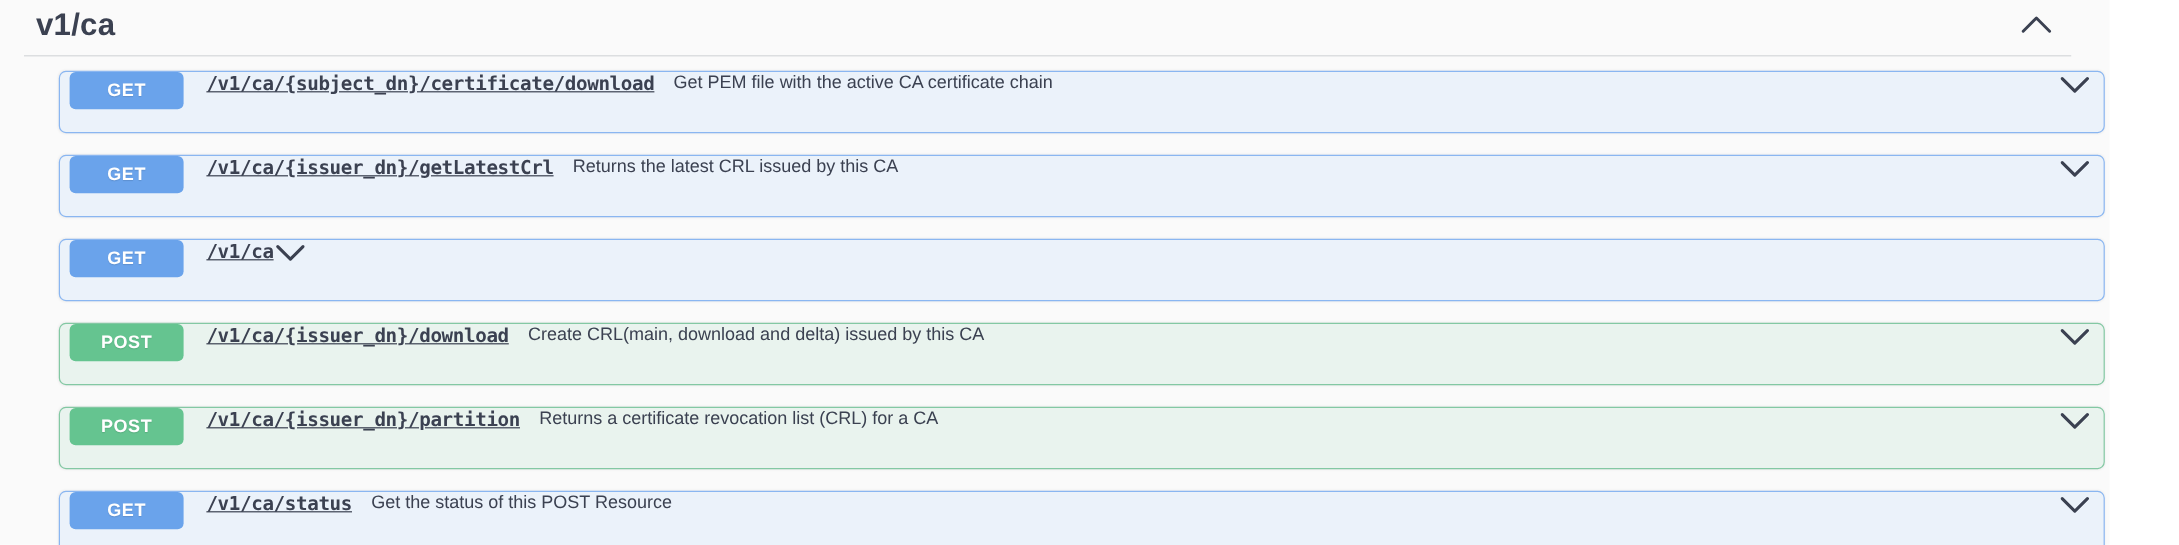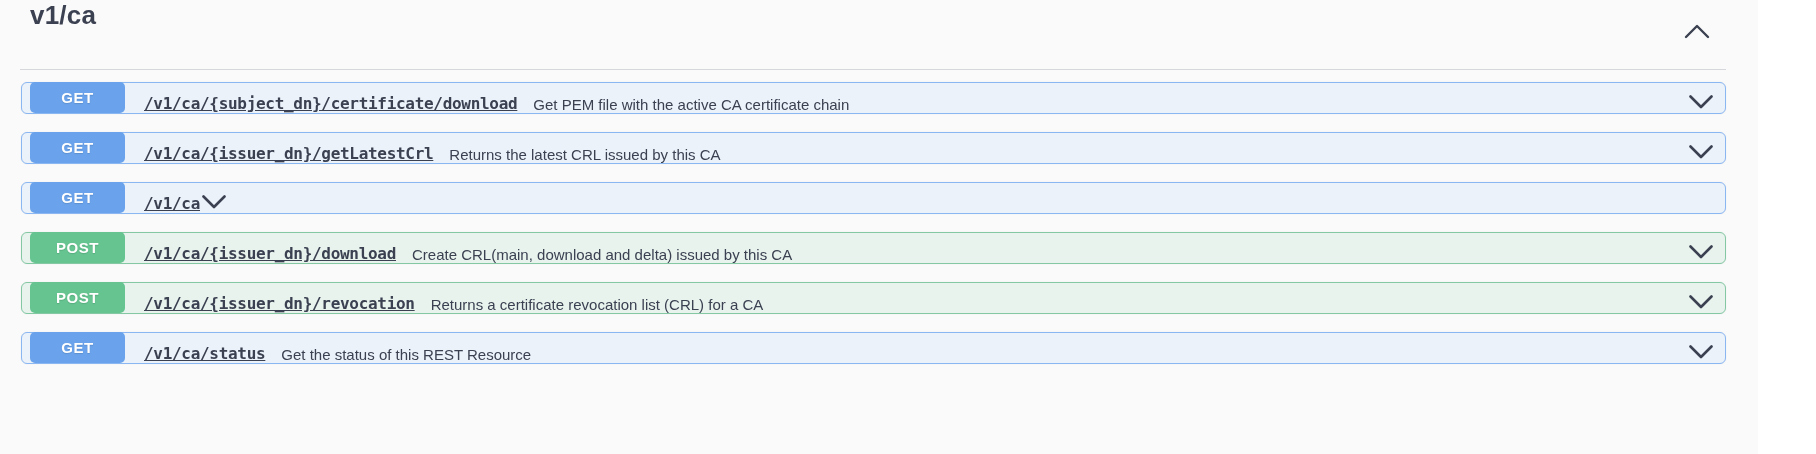--- a/index.html
+++ b/index.html
@@ -7,46 +7,47 @@
   body { font-family: "Liberation Sans", sans-serif; color: var(--text, #3b4151); }
 
   .content {
     position: absolute; left: 0; top: 0;
     width: 1758px; height: 454px;
     background: var(--page-bg, #fafafa);
   }
 
   
   .section-header {
-    display: flex; justify-content: space-between;
-    height: 70px;
+    display: flex; align-items: center; justify-content: space-between;
+    height: 47px;
     margin: 0 32px 0 20px;
     border-bottom: 1px solid #d5d7da;
     padding-bottom: 6px;
   }
   .section-title {
     font-size: 26px; font-weight: bold; color: var(--text);
     padding-left: 10px; letter-spacing: 0.2px;
   }
   .collapse-btn {
     background: none; border: none; cursor: pointer;
     padding: 4px; margin-right: 12px; line-height: 0;
   }
 
   
   .ops { padding: 12px 0 0 21px; }
   .op {
-    display: flex; align-items: flex-end;
-    width: 1705px; height: 32px;
+    display: flex; align-items: flex-start;
+    width: 1705px; height: 52px;
     margin-bottom: 18px;
     border-radius: 6px;
     border: 1.5px solid;
     padding: 0 10px 0 8px;
     cursor: pointer;
     box-shadow: 0 0 2px rgba(0,0,0,.06);
+    margin-left: 28px;
   }
   .op.get  { background: var(--get-row-bg);  border-color: var(--get-row-border); }
   .op.post { background: var(--post-row-bg); border-color: var(--post-row-border); }
 
   .badge {
     flex: 0 0 auto;
     width: 95px; height: 31px;
     border-radius: 5px;
     display: flex; align-items: center; justify-content: center;
     color: #ffffff; font-size: 15px; font-weight: bold;
@@ -132,33 +133,33 @@
       <span class="desc">Create CRL(main, download and delta) issued by this CA</span>
       <button class="expand-btn">
         <svg class="chev" width="24" height="14" viewBox="0 0 24 14">
           <polyline points="1.5,1.5 12,12 22.5,1.5" fill="none" stroke="#3b4151" stroke-width="2.6" stroke-linecap="round" stroke-linejoin="round"></polyline>
         </svg>
       </button>
     </div>
 
     <div class="op post">
       <span class="badge">POST</span>
-      <span class="path">/v1/ca/{issuer_dn}/revocation</span>
+      <span class="path">/v1/ca/{issuer_dn}/partition</span>
       <span class="desc">Returns a certificate revocation list (CRL) for a CA</span>
       <button class="expand-btn">
         <svg class="chev" width="24" height="14" viewBox="0 0 24 14">
           <polyline points="1.5,1.5 12,12 22.5,1.5" fill="none" stroke="#3b4151" stroke-width="2.6" stroke-linecap="round" stroke-linejoin="round"></polyline>
         </svg>
       </button>
     </div>
 
     <div class="op get">
       <span class="badge">GET</span>
       <span class="path">/v1/ca/status</span>
-      <span class="desc">Get the status of this REST Resource</span>
+      <span class="desc">Get the status of this POST Resource</span>
       <button class="expand-btn">
         <svg class="chev" width="24" height="14" viewBox="0 0 24 14">
           <polyline points="1.5,1.5 12,12 22.5,1.5" fill="none" stroke="#3b4151" stroke-width="2.6" stroke-linecap="round" stroke-linejoin="round"></polyline>
         </svg>
       </button>
     </div>
 
   </div>
 </div>
 

